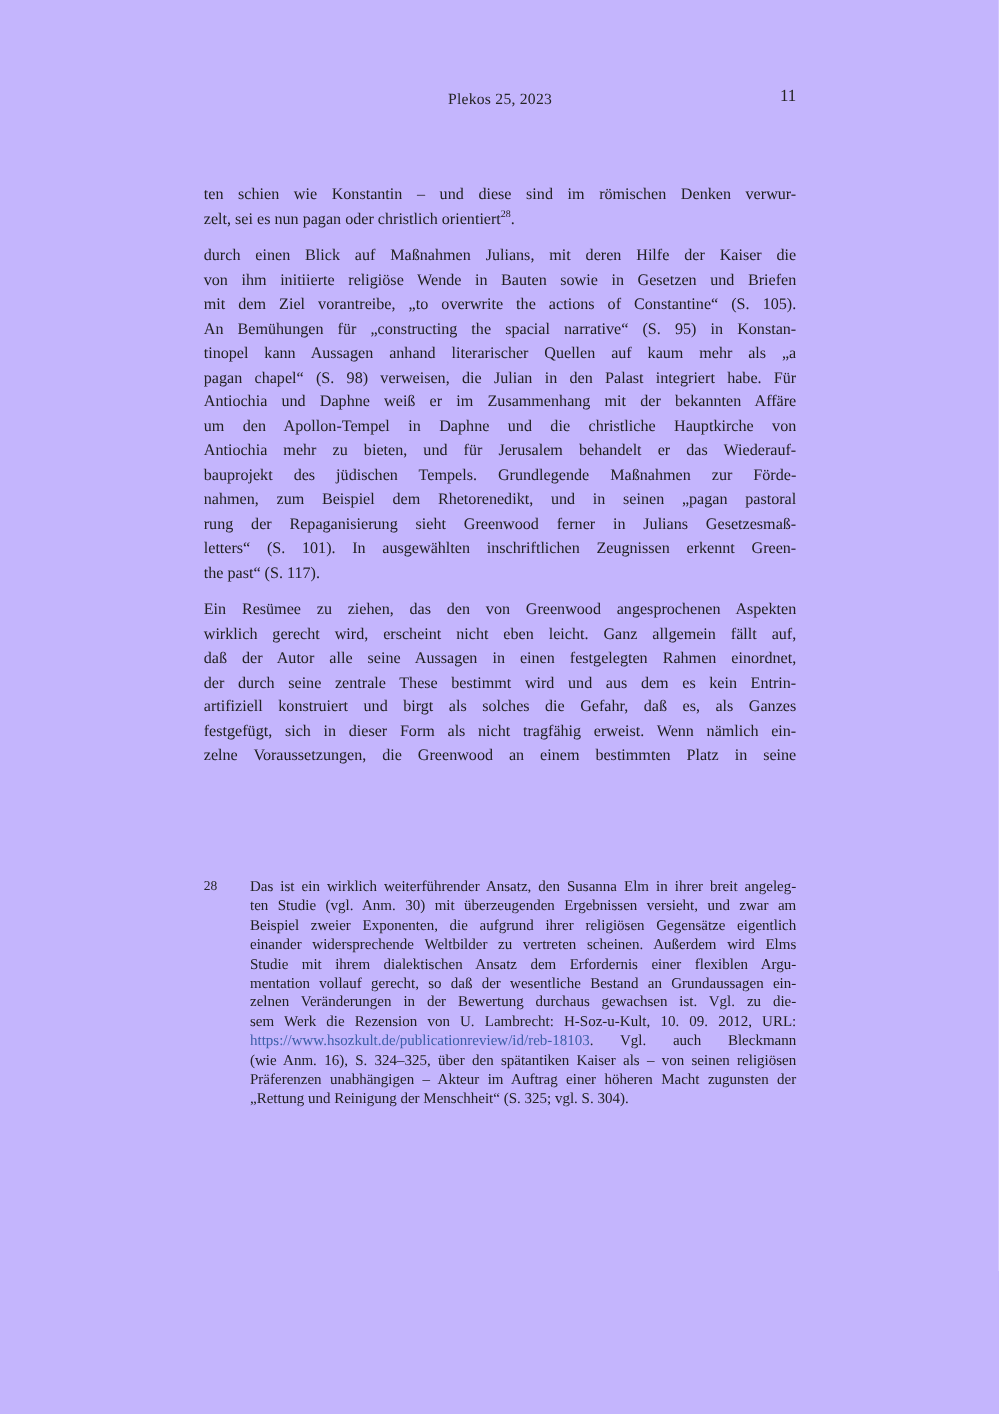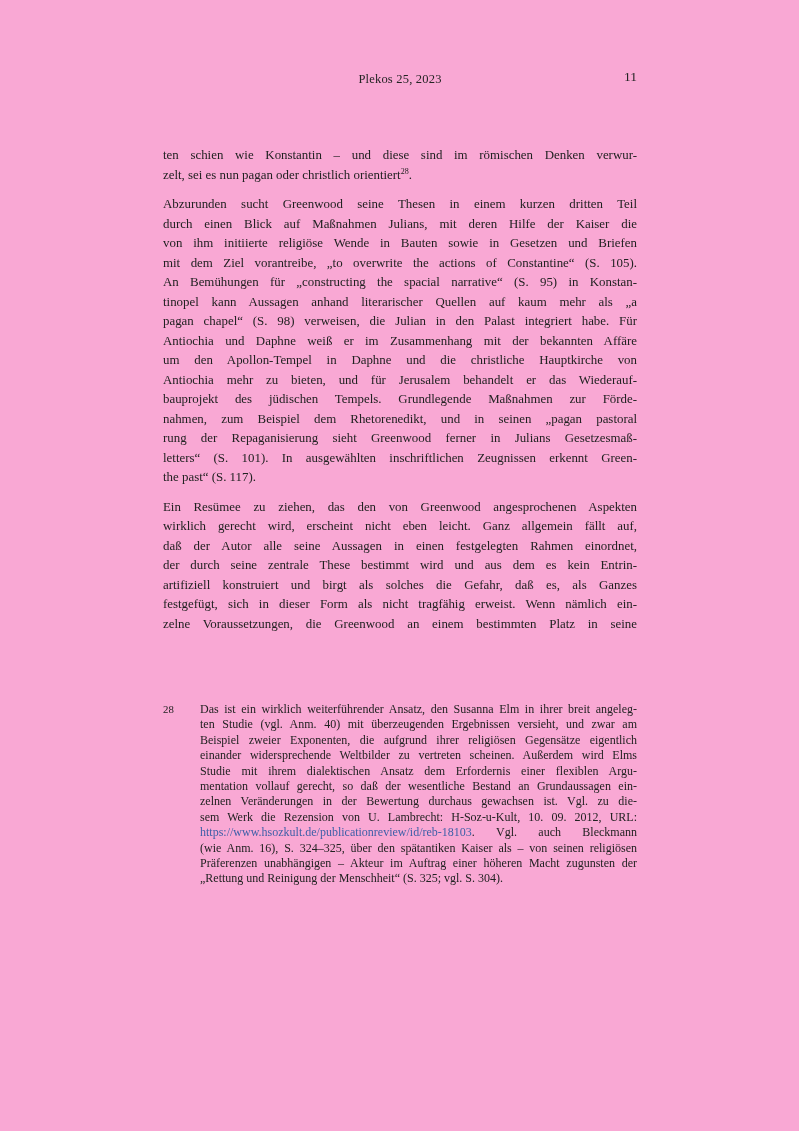--- a/index.html
+++ b/index.html
@@ -7,21 +7,21 @@
   body {
     width: 799px; height: 1131px;
     font-family: "Liberation Serif", "DejaVu Serif", serif;
     color: #222222;
     position: relative;
     overflow: hidden;
   }
   .page {
     position: relative;
     width: 799px; height: 1131px;
-    background: #f9a8d4;
+    background: #c4b5fd;
   }
   .running-head {
     position: absolute;
     top: 72px; left: 163px; width: 474px;
     text-align: center;
     font-size: 12.5px;
     letter-spacing: 0.2px;
     color: #242424;
   }
   .page-number {
@@ -87,21 +87,20 @@
   <div class="page-number">11</div>
 
   <main class="body-text">
 
     <div class="para">
       <div class="line">ten schien wie Konstantin – und diese sind im römischen Denken verwur-</div>
       <div class="line last"><span>zelt, sei es nun pagan oder christlich orientiert</span><sup class="fnref">28</sup><span>.</span></div>
     </div>
 
     <div class="para">
-      <div class="line">Abzurunden sucht Greenwood seine Thesen in einem kurzen dritten Teil</div>
       <div class="line">durch einen Blick auf Maßnahmen Julians, mit deren Hilfe der Kaiser die</div>
       <div class="line">von ihm initiierte religiöse Wende in Bauten sowie in Gesetzen und Briefen</div>
       <div class="line">mit dem Ziel vorantreibe, „to overwrite the actions of Constantine“ (S. 105).</div>
       <div class="line">An Bemühungen für „constructing the spacial narrative“ (S. 95) in Konstan-</div>
       <div class="line">tinopel kann Aussagen anhand literarischer Quellen auf kaum mehr als „a</div>
       <div class="line">pagan chapel“ (S. 98) verweisen, die Julian in den Palast integriert habe. Für</div>
       <div class="line">Antiochia und Daphne weiß er im Zusammenhang mit der bekannten Affäre</div>
       <div class="line">um den Apollon-Tempel in Daphne und die christliche Hauptkirche von</div>
       <div class="line">Antiochia mehr zu bieten, und für Jerusalem behandelt er das Wiederauf-</div>
       <div class="line">bauprojekt des jüdischen Tempels. Grundlegende Maßnahmen zur Förde-</div>
@@ -120,21 +119,21 @@
       <div class="line">festgefügt, sich in dieser Form als nicht tragfähig erweist. Wenn nämlich ein-</div>
       <div class="line">zelne Voraussetzungen, die Greenwood an einem bestimmten Platz in seine</div>
     </div>
 
   </main>
 
   <div class="footnote">
     <div class="fn-number">28</div>
     <div class="fn-text">
       <div class="fn-line">Das ist ein wirklich weiterführender Ansatz, den Susanna Elm in ihrer breit angeleg-</div>
-      <div class="fn-line">ten Studie (vgl. Anm. 40) mit überzeugenden Ergebnissen versieht, und zwar am</div>
+      <div class="fn-line">ten Studie (vgl. Anm. 30) mit überzeugenden Ergebnissen versieht, und zwar am</div>
       <div class="fn-line">Beispiel zweier Exponenten, die aufgrund ihrer religiösen Gegensätze eigentlich</div>
       <div class="fn-line">einander widersprechende Weltbilder zu vertreten scheinen. Außerdem wird Elms</div>
       <div class="fn-line">Studie mit ihrem dialektischen Ansatz dem Erfordernis einer flexiblen Argu-</div>
       <div class="fn-line">mentation vollauf gerecht, so daß der wesentliche Bestand an Grundaussagen ein-</div>
       <div class="fn-line">zelnen Veränderungen in der Bewertung durchaus gewachsen ist. Vgl. zu die-</div>
       <div class="fn-line">sem Werk die Rezension von U. Lambrecht: H-Soz-u-Kult, 10. 09. 2012, URL:</div>
       <div class="fn-line"><a class="fn-link">https://www.hsozkult.de/publicationreview/id/reb-18103</a><span>. Vgl. auch Bleckmann</span></div>
       <div class="fn-line">(wie Anm. 16), S. 324–325, über den spätantiken Kaiser als – von seinen religiösen</div>
       <div class="fn-line">Präferenzen unabhängigen – Akteur im Auftrag einer höheren Macht zugunsten der</div>
       <div class="fn-line last">„Rettung und Reinigung der Menschheit“ (S. 325; vgl. S. 304).</div>

